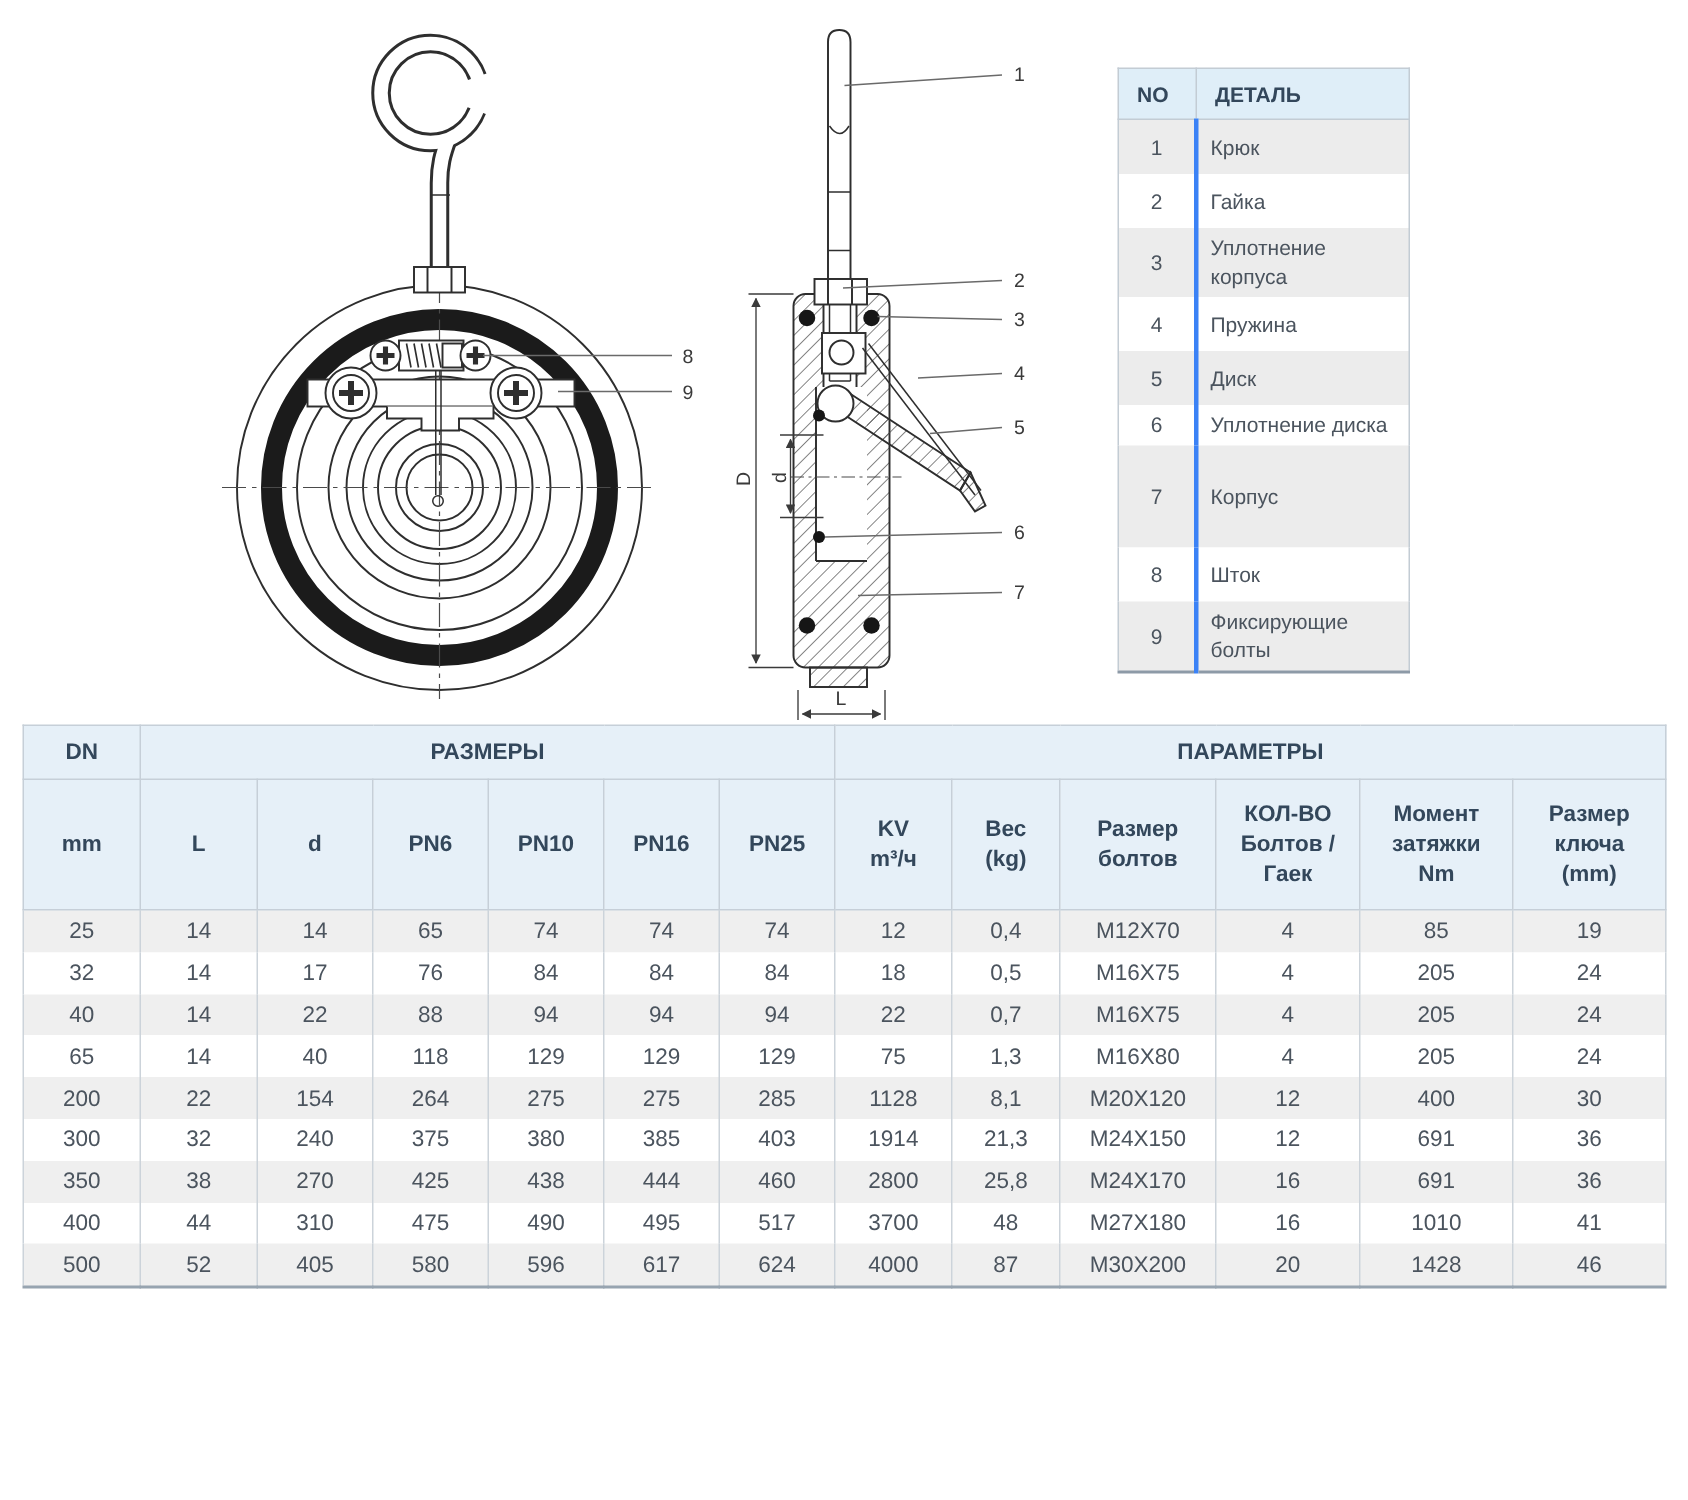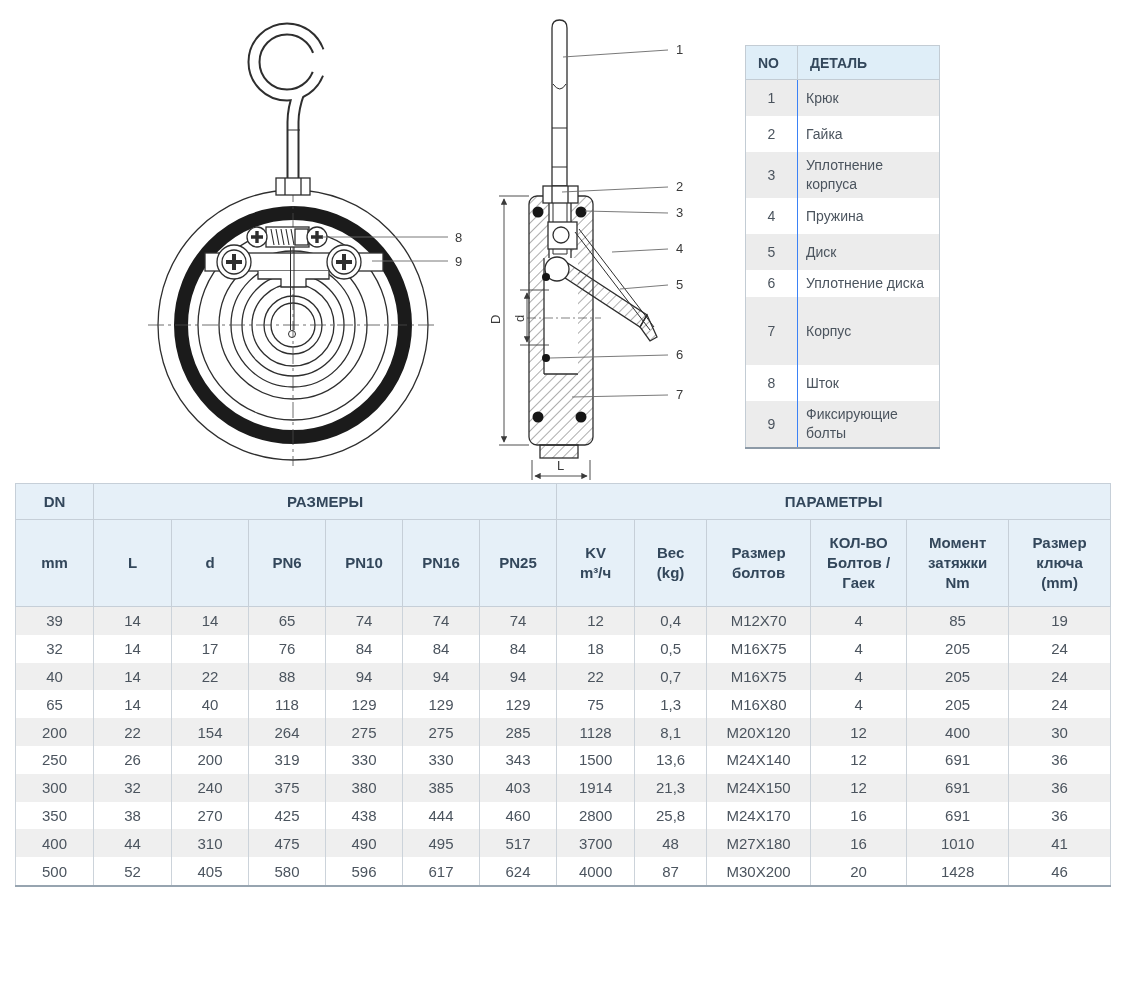--- a/index.html
+++ b/index.html
@@ -22,21 +22,21 @@
   }
   .parts-table col.c-no{width:52px;}
   .parts-table col.c-detail{width:142px;}
   .parts-table th{
     background:#dfeef8;color:#33475b;font-weight:bold;
     height:33px;text-align:left;padding:0 0 0 12px;
     border:1px solid #c3ccd4;
   }
   .parts-table td{
     padding:4px 8px;line-height:19px;vertical-align:middle;
-    border-left:1px solid #3b82f6;
+    border-left:3px solid #3b82f6;
   }
   .parts-table td:first-child{text-align:center;border-left:none;}
   .parts-table tbody tr:nth-child(odd) td{background:#ececec;}
   .parts-table tbody tr:nth-child(even) td{background:#ffffff;}
   .parts-table tbody tr:nth-child(1) td,
   .parts-table tbody tr:nth-child(2) td,
   .parts-table tbody tr:nth-child(4) td,
   .parts-table tbody tr:nth-child(5) td,
   .parts-table tbody tr:nth-child(8) td{height:28px;}
   .parts-table tbody tr:nth-child(7) td{height:60px;}
@@ -352,21 +352,21 @@
 затяжки
 Nm</th>
       <th>Размер
 ключа
 (mm)</th>
     </tr>
   </thead>
   <tbody>
 
       <tr>
-        <td>39</td>
+        <td>25</td>
         <td>14</td>
         <td>14</td>
         <td>65</td>
         <td>74</td>
         <td>74</td>
         <td>74</td>
         <td>12</td>
         <td>0,4</td>
         <td>M12X70</td>
         <td>4</td>
@@ -436,35 +436,20 @@
         <td>275</td>
         <td>285</td>
         <td>1128</td>
         <td>8,1</td>
         <td>M20X120</td>
         <td>12</td>
         <td>400</td>
         <td>30</td>
       </tr>
 
-      <tr>
-        <td>250</td>
-        <td>26</td>
-        <td>200</td>
-        <td>319</td>
-        <td>330</td>
-        <td>330</td>
-        <td>343</td>
-        <td>1500</td>
-        <td>13,6</td>
-        <td>M24X140</td>
-        <td>12</td>
-        <td>691</td>
-        <td>36</td>
-      </tr>
 
       <tr>
         <td>300</td>
         <td>32</td>
         <td>240</td>
         <td>375</td>
         <td>380</td>
         <td>385</td>
         <td>403</td>
         <td>1914</td>

